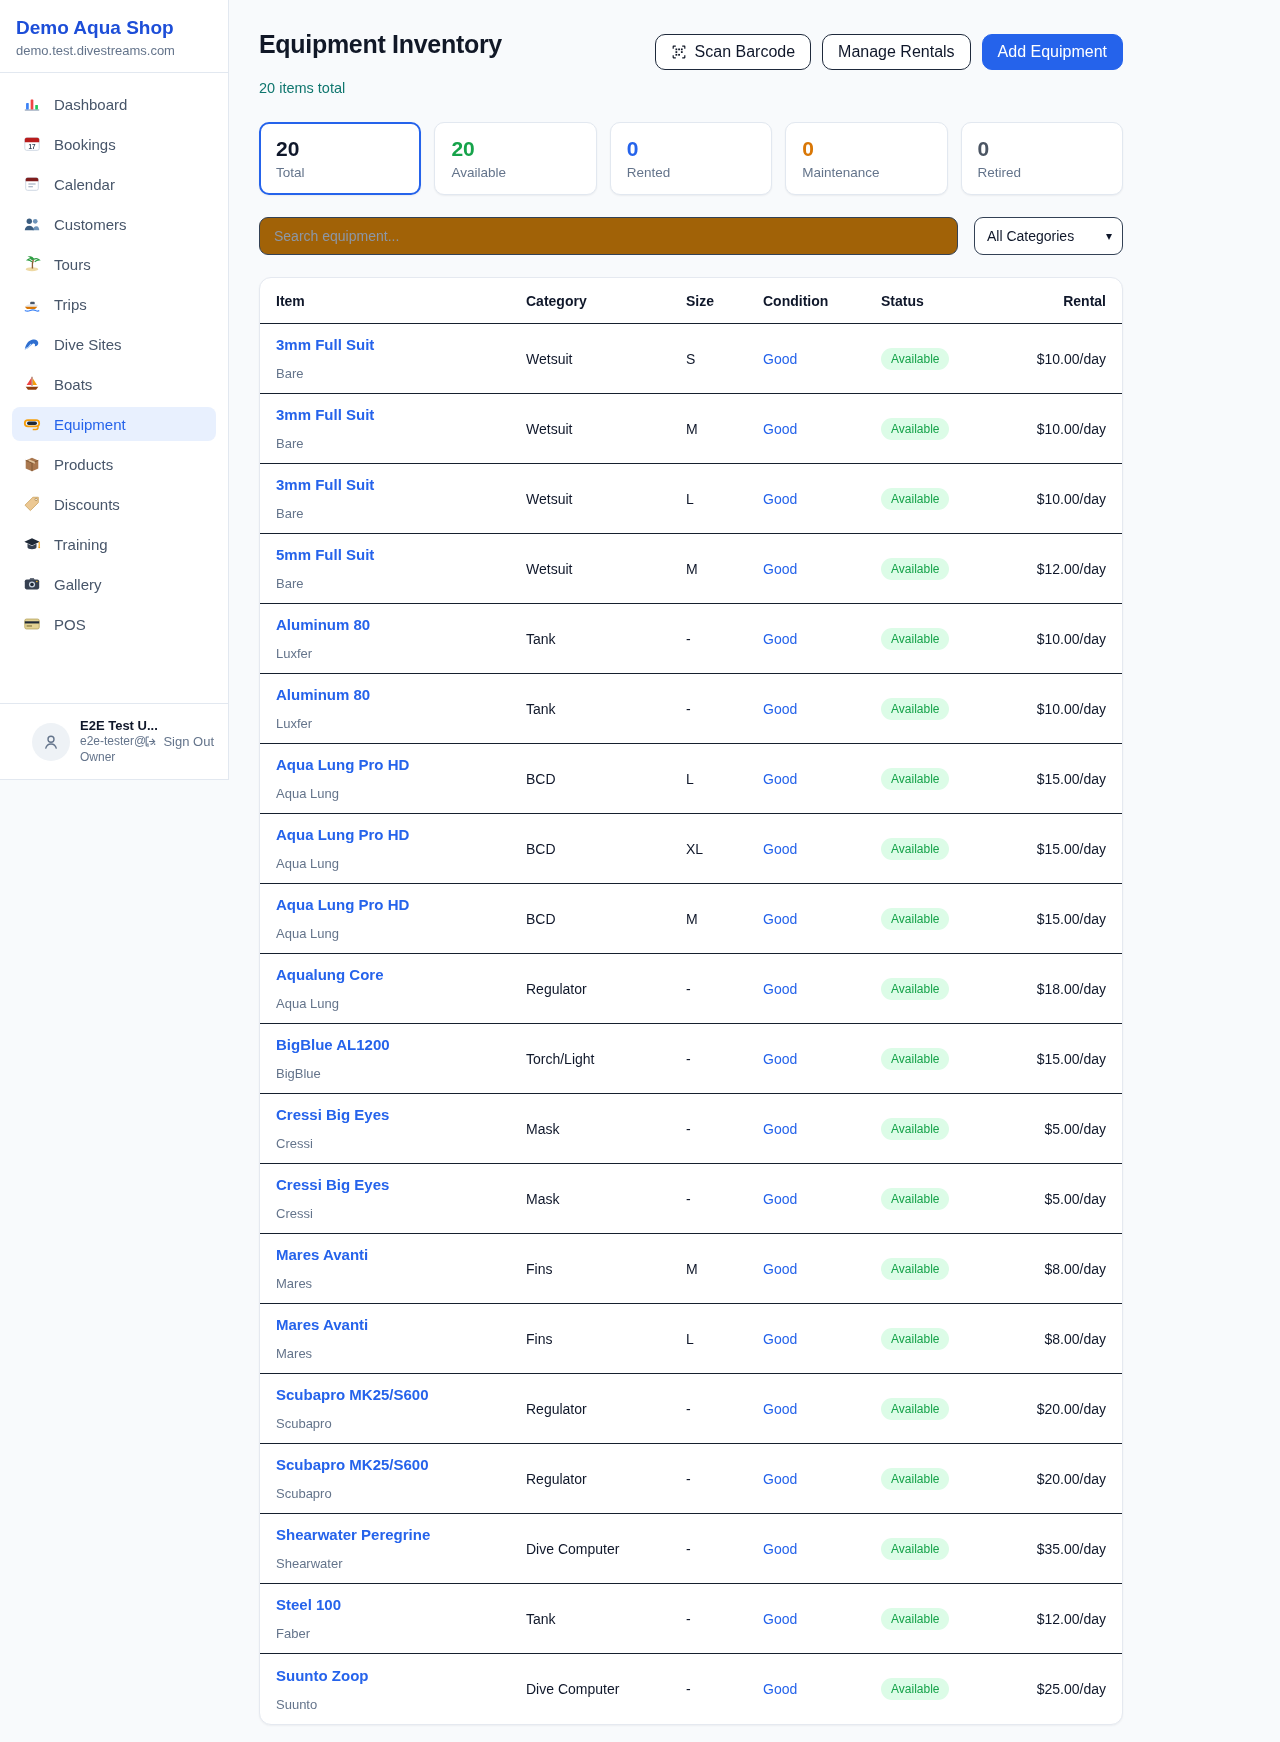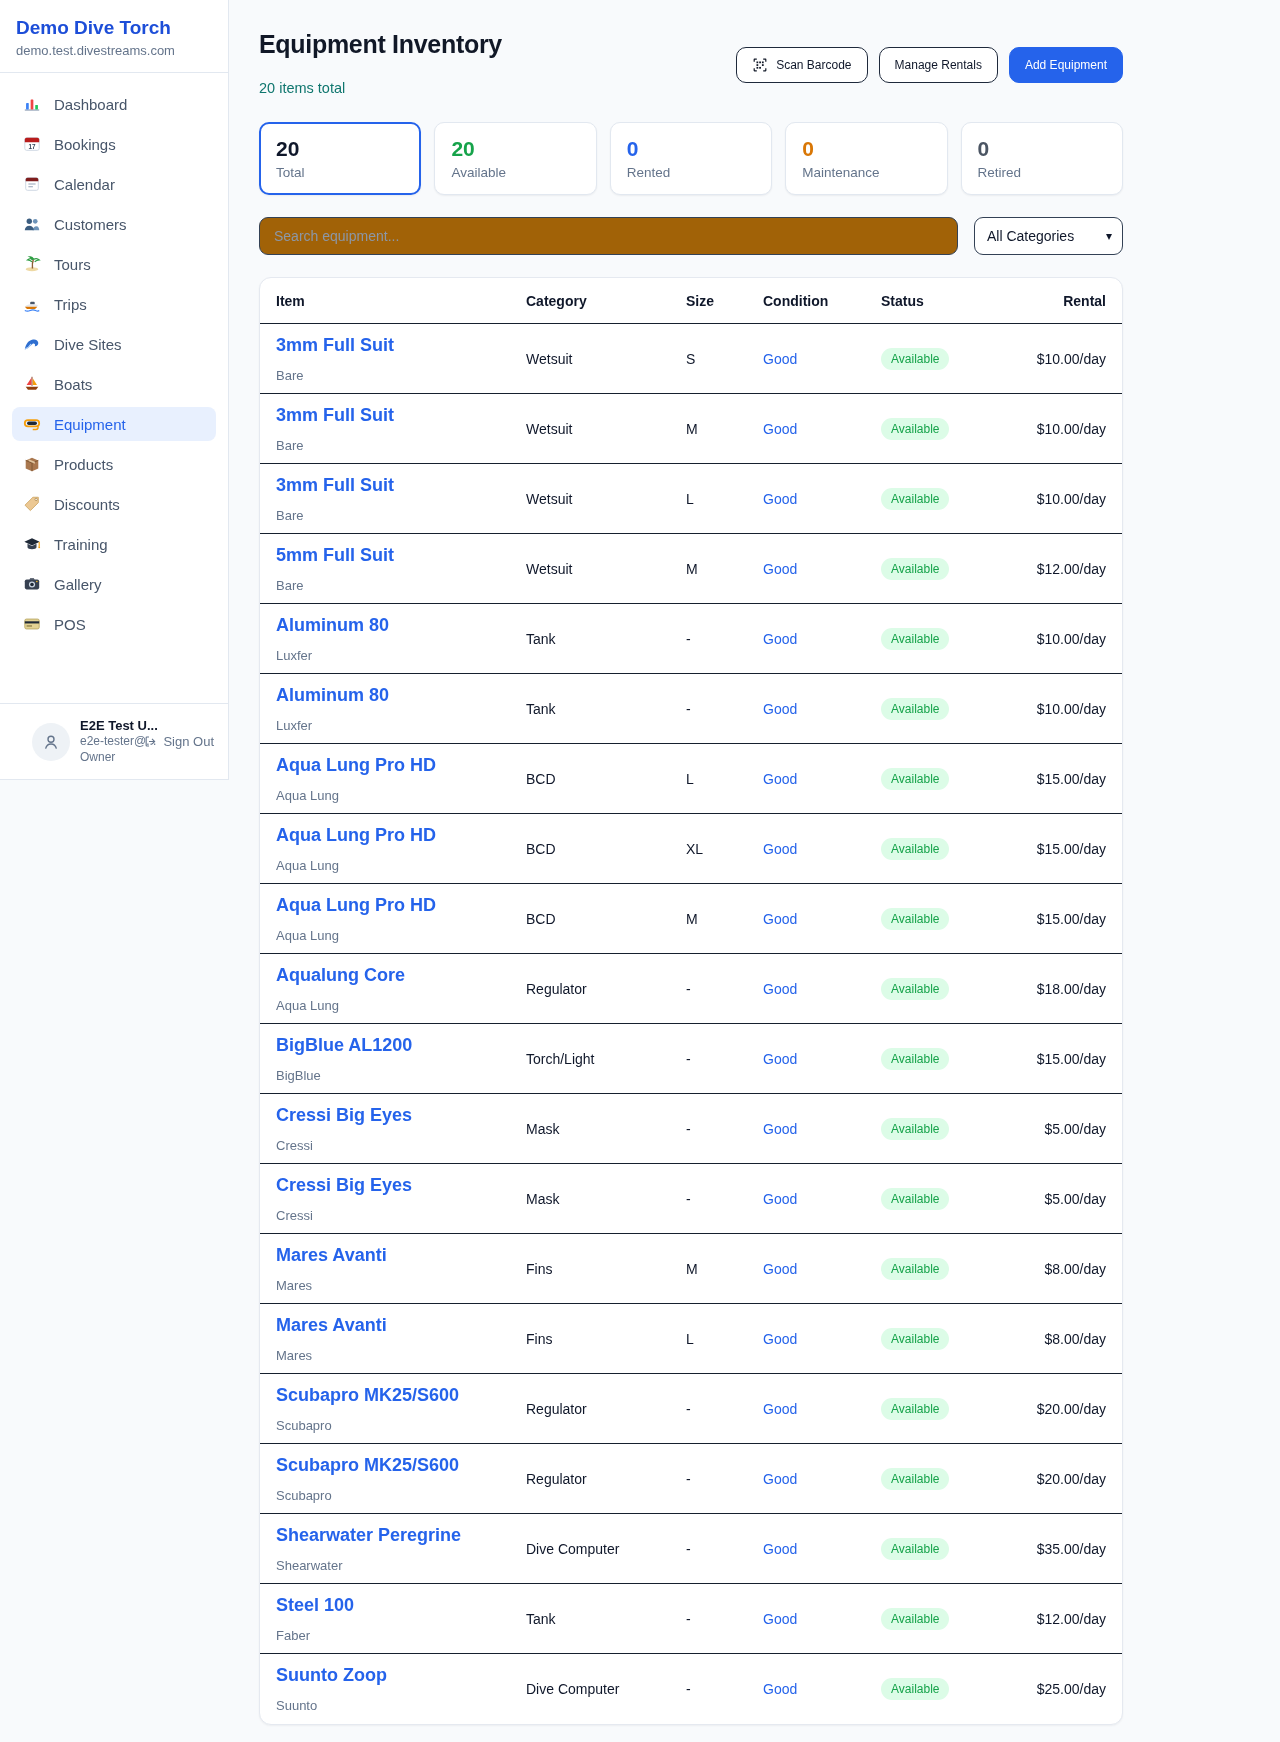--- a/index.html
+++ b/index.html
@@ -48,22 +48,22 @@
   .signout svg { width:15px; height:15px; }
 
   
   .main { position:absolute; left:259px; top:0; width:864px; padding:30px 0 40px; }
   .page-head { display:flex; justify-content:space-between; align-items:flex-start; }
   .page-title { font-size:25px; font-weight:700; color:#111827; letter-spacing:-0.3px; }
   .page-sub { font-size:14.5px; color:#0f766e; margin-top:21px; }
   .head-actions { display:flex; gap:11px; margin-top:4px; }
   .btn {
     height:36px; display:inline-flex; align-items:center; gap:8px;
-    padding:0 15px; border-radius:10px; font-size:12px; font-weight:500;
-    font-family:"Liberation Sans", sans-serif; cursor:pointer; white-space:nowrap;margin-top:13px;
+    padding:0 15px; border-radius:10px; font-size:16px; font-weight:500;
+    font-family:"Liberation Sans", sans-serif; cursor:pointer; white-space:nowrap;
   }
   .btn-outline { background:#fff; border:1px solid #1e293b; color:#0f172a; }
   .btn-primary { background:#2563eb; border:1px solid #2563eb; color:#fff; }
   .btn .bicon { width:16px; height:16px; }
   .btn .bicon svg { width:16px; height:16px; }
 
   
   .stats { display:grid; grid-template-columns:repeat(5,1fr); gap:13px; margin-top:26px; }
   .stat-card {
     background:#fff; border:1px solid #e2e8f0; border-radius:10px;
@@ -100,35 +100,35 @@
   }
   .thead, .trow {
     display:grid;
     grid-template-columns:250px 160px 77px 118px 141px 1fr;
     align-items:center; padding:0 16px;
   }
   .thead { height:46px; border-bottom:1px solid #16202e; font-size:14px; font-weight:700; color:#0f172a; }
   .th-rental, .c-rental { text-align:right; }
   .trow { height:70px; border-bottom:1px solid #16202e; }
   .trow:last-child { border-bottom:none; }
-  .item-link { font-size:18px; font-weight:600; color:#2563eb; text-decoration:none; cursor:pointer; }
+  .item-link { font-size:15px; font-weight:600; color:#2563eb; text-decoration:none; cursor:pointer; }
   .item-brand { font-size:13px; color:#64748b; margin-top:12px; }
   .c-cat, .c-size, .c-rental { font-size:14px; color:#0f172a; }
   .cond-link { font-size:14px; color:#2563eb; text-decoration:none; cursor:pointer; }
   .badge {
     display:inline-block; background:#dcfce7; color:#16a34a;
     font-size:12px; padding:4px 10px; border-radius:999px;
   }
 </style>
 </head>
 <body>
 
 <aside class="sidebar">
   <div class="brand">
-    <div class="brand-name">Demo Dive Torch</div>
+    <div class="brand-name">Demo Aqua Shop</div>
     <div class="brand-domain">demo.test.divestreams.com</div>
   </div>
   <nav class="nav" id="nav">
   <div class="nav-item">
     <span class="nav-icon">
           <svg viewBox="0 0 20 20">
             <rect x="2" y="16" width="16" height="1.4" fill="#94a3b8"></rect>
             <rect x="3.4" y="9" width="3" height="7" rx="0.5" fill="#3b82f6"></rect>
             <rect x="8.5" y="5" width="3" height="11" rx="0.5" fill="#ef4444"></rect>
             <rect x="13.6" y="11" width="3" height="5" rx="0.5" fill="#22c55e"></rect>

